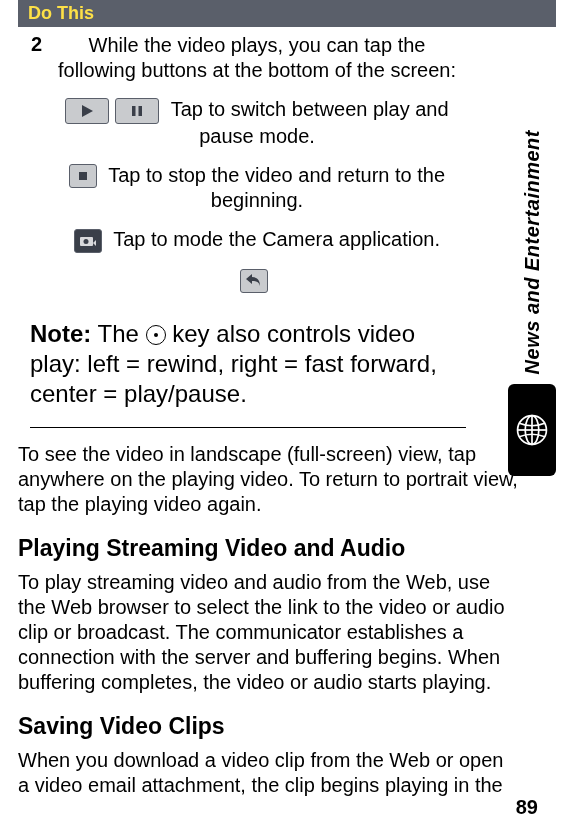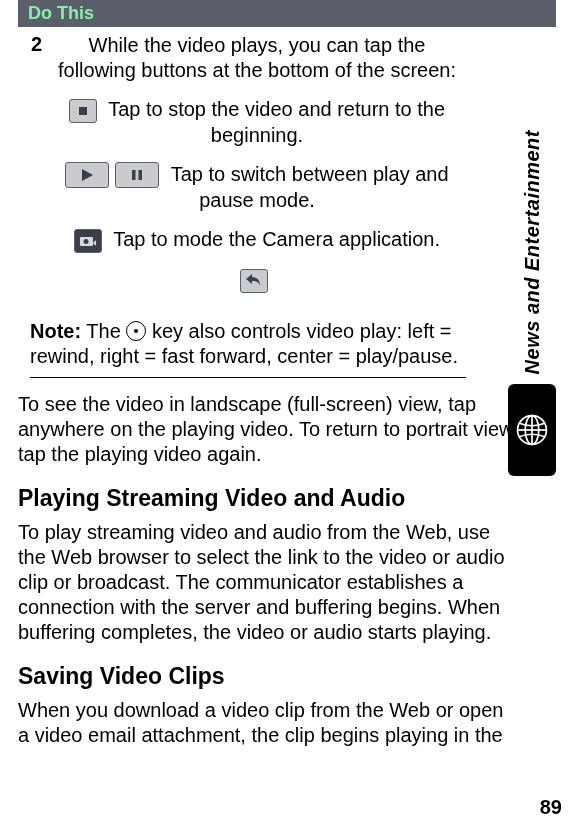--- a/index.html
+++ b/index.html
@@ -1,76 +1,76 @@
 <!DOCTYPE html>
 <html><head>
 <meta charset="utf-8">
 <style>
   * { box-sizing: border-box; margin: 0; padding: 0; }
   html, body { width: 582px; height: 835px; background: #fff; font-family: Arial, Helvetica, sans-serif; color: #000; }
   .page { position: relative; width: 582px; height: 835px; padding: 0 26px 0 18px; }
-  .dothis-bar { background: #5a5f6a; color: #86efac; font-weight: bold; padding: 3px 10px; font-size: 18px; margin-bottom: 6px; }
+  .dothis-bar { background: #5a5f6a; color: #fde047; font-weight: bold; padding: 3px 10px; font-size: 18px; margin-bottom: 6px; }
   .table { display: flex; }
   .col-num { width: 30px; font-weight: bold; font-size: 20px; text-align: right; padding-right: 6px; }
   .col-body { flex: 1; font-size: 20px; line-height: 1.25; padding-right: 90px; text-align: center; }
   .col-body p { margin-bottom: 14px; }
   .icon-row { display: inline-flex; align-items: center; gap: 6px; vertical-align: middle; margin-right: 6px; }
   .icon-btn { display: inline-flex; align-items: center; justify-content: center; width: 44px; height: 26px; background: #c9cbce; border: 1px solid #5a5f6a; border-radius: 3px; }
   .icon-small { width: 28px; height: 24px; }
-  .note-box { border-bottom: 1px solid #000; padding: 6px 0 8px 0; margin: 6px 12px 14px 0; font-size: 20px; line-height: 1.25; margin-right: 90px; margin-left: 12px; }
+  .note-box { border-bottom: 1px solid #000; padding: 6px 0 18px 0; margin: 6px 12px 14px 0; font-size: 24px; line-height: 1.25; margin-right: 90px; margin-left: 12px; }
   .note-box .note-label { font-weight: bold; }
   .dpad { display: inline-block; width: 20px; height: 20px; border: 1.5px solid #000; border-radius: 50%; position: relative; vertical-align: -3px; }
   .dpad::after { content: ""; position: absolute; width: 4px; height: 4px; background: #000; border-radius: 50%; left: 50%; top: 50%; transform: translate(-50%,-50%); }
   .body-text { font-size: 20px; line-height: 1.25; padding-right: 38px; margin-bottom: 18px; }
   .heading { font-weight: bold; font-size: 23px; margin-bottom: 8px; }
   .sidebar { position: absolute; right: 26px; top: 130px; display: flex; flex-direction: column; align-items: center; gap: 10px; }
   .side-text { writing-mode: vertical-rl; transform: rotate(180deg); font-style: italic; font-weight: bold; font-size: 20px; letter-spacing: 0.5px; }
   .side-tab { width: 48px; height: 92px; background: #000; border-radius: 6px; display: flex; align-items: center; justify-content: center; }
   .globe { width: 34px; height: 34px; }
-  .page-num { position: absolute; right: 20px; bottom: 16px; font-weight: bold; font-size: 20px; text-align: right; }
+  .page-num { position: absolute; right: 44px; bottom: 16px; font-weight: bold; font-size: 20px; text-align: right; }
   svg { display: block; }
 </style>
 </head>
 <body>
 
 <div class="page">
 
   <div class="dothis-bar">Do This</div>
 
   <div class="table">
     <div class="col-num">2</div>
     <div class="col-body">
       <p>While the video plays, you can tap the following buttons at the bottom of the screen:</p>
 
       <p>
         <span class="icon-row">
-          <span class="icon-btn icon-small">
-            <svg width="10" height="10" viewBox="0 0 10 10">
-                <rect x="1" y="1" width="8" height="8" fill="#3a3f49"></rect>
-              </svg>
-          </span>
-        </span>
-        <span>Tap to stop the video and return to the beginning.</span>
-      </p>
-
-      <p>
-        <span class="icon-row">
           <span class="icon-btn">
             <svg width="14" height="14" viewBox="0 0 14 14">
                 <polygon points="2,1 13,7 2,13" fill="#3a3f49"></polygon>
               </svg>
           </span>
           <span class="icon-btn">
             <svg width="14" height="14" viewBox="0 0 14 14">
                 <rect x="2" y="2" width="3.5" height="10" fill="#3a3f49"></rect>
                 <rect x="8.5" y="2" width="3.5" height="10" fill="#3a3f49"></rect>
               </svg>
           </span>
         </span>
         <span>Tap to switch between play and pause mode.</span>
+      </p>
+
+      <p>
+        <span class="icon-row">
+          <span class="icon-btn icon-small">
+            <svg width="10" height="10" viewBox="0 0 10 10">
+                <rect x="1" y="1" width="8" height="8" fill="#3a3f49"></rect>
+              </svg>
+          </span>
+        </span>
+        <span>Tap to stop the video and return to the beginning.</span>
       </p>
 
       <p>
         <span class="icon-row">
           <span class="icon-btn icon-small" style="background:#3a3f49;">
             <svg width="18" height="14" viewBox="0 0 18 14">
               <rect x="1" y="3" width="13" height="9" rx="1" fill="#d8d9db"></rect>
               <circle cx="7" cy="7.5" r="2.5" fill="#3a3f49"></circle>
               <path d="M14 9 L17 12 L17 6 Z" fill="#d8d9db"></path>
             </svg>

